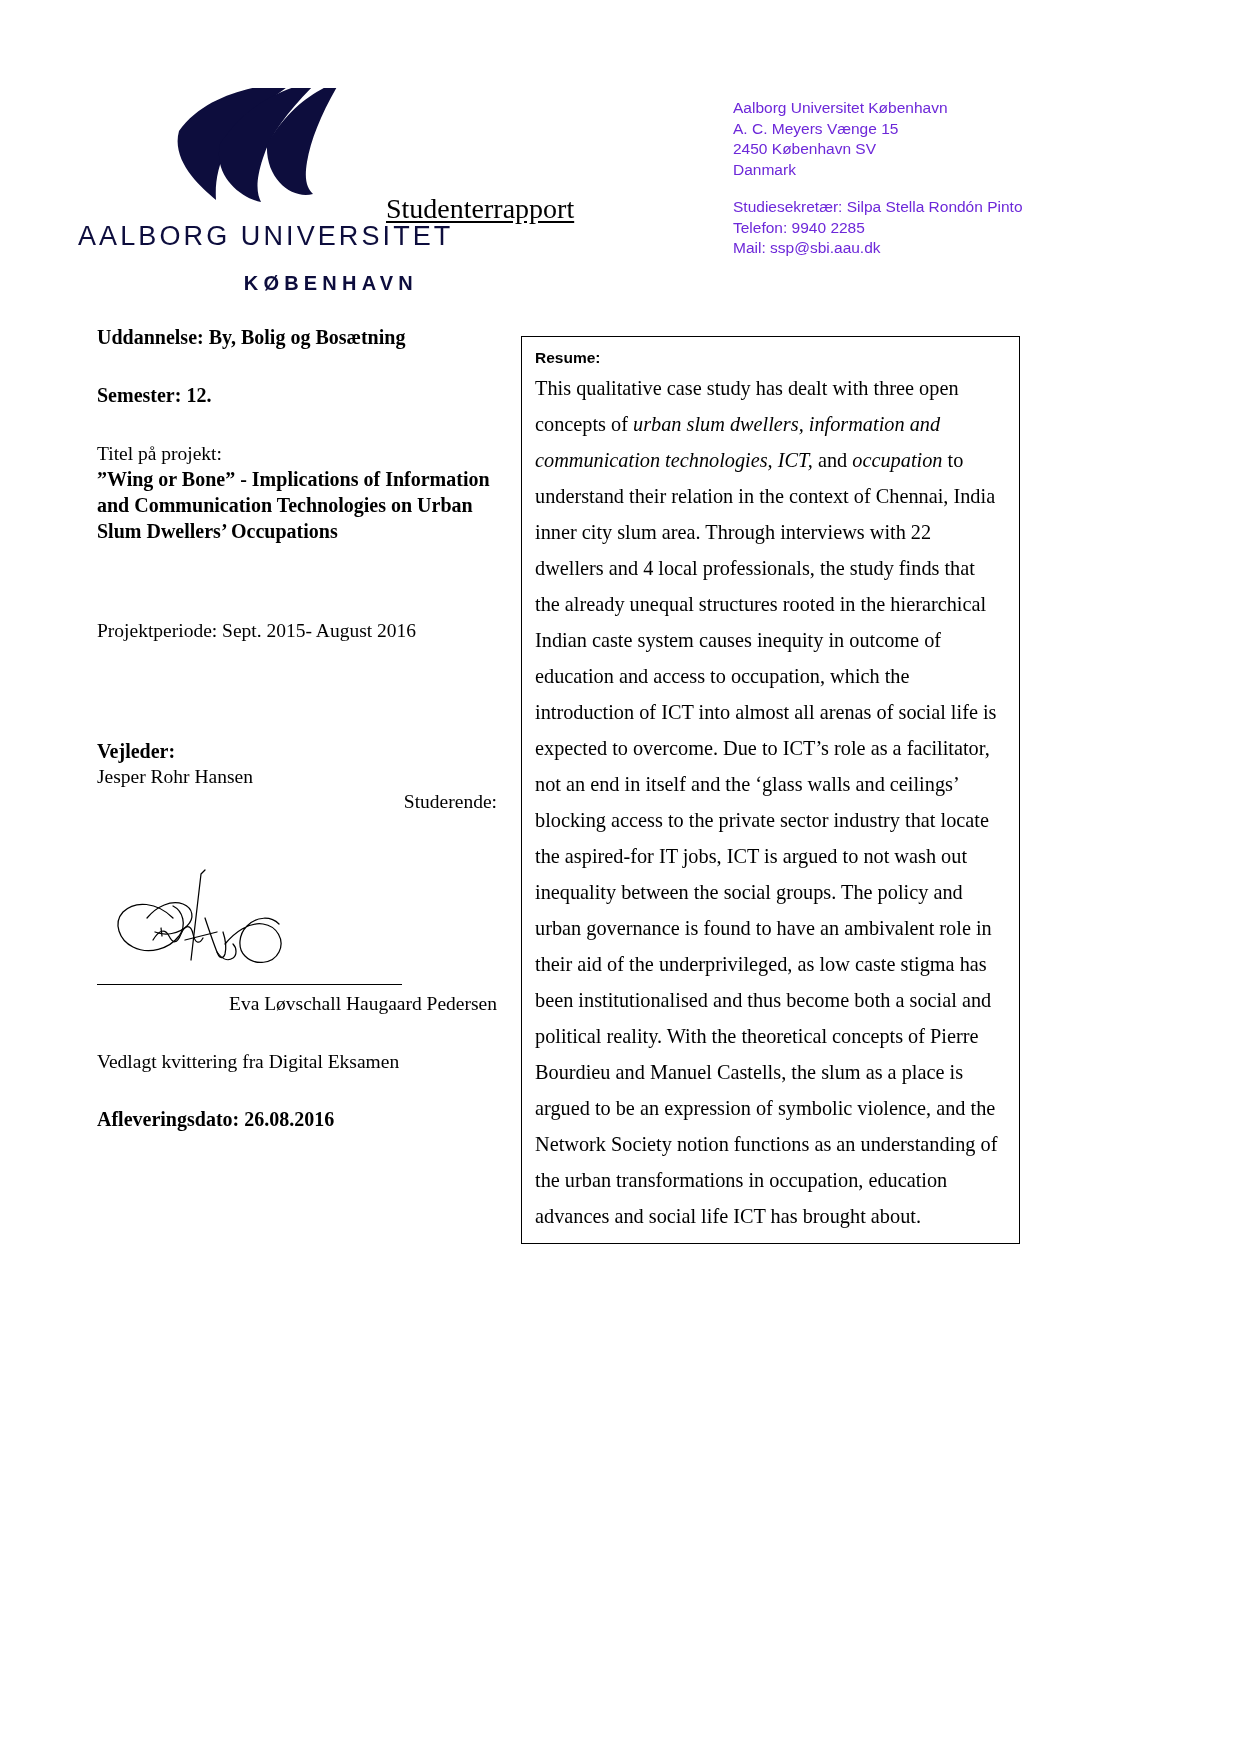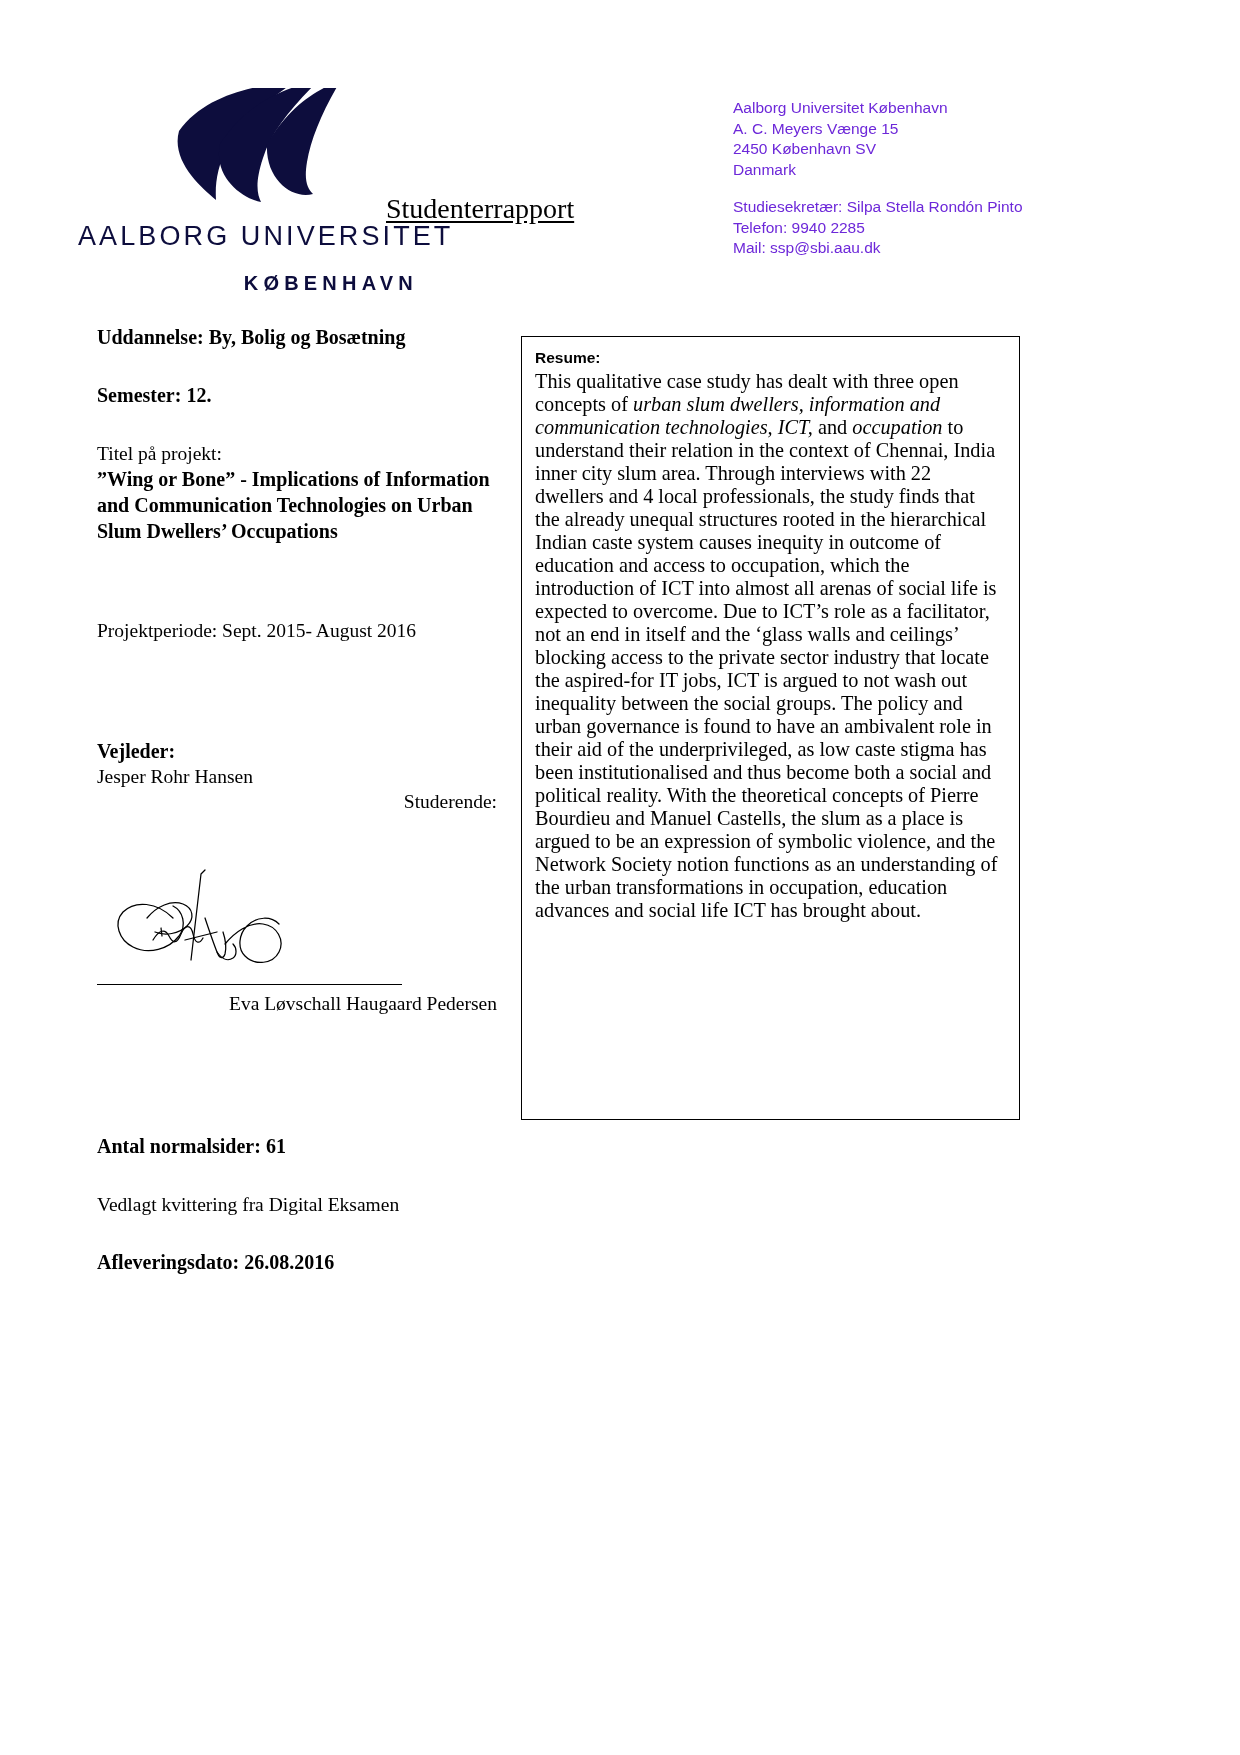--- a/index.html
+++ b/index.html
@@ -88,21 +88,21 @@
     top: 325px;
     width: 400px;
     font-size: 19.5px;
     line-height: 25px;
   }
   .right-col {
     position: absolute;
     left: 521px;
     top: 336px;
     width: 499px;
-    height: 784px;
+    height: 908px;
     border: 1.4px solid #000;
     box-sizing: border-box;
   }
   .b { font-weight: normal; }
   .blk-uddannelse { font-weight: bold; font-size: 20px; margin: 0 0 33px 0; }
   .blk-semester  { font-weight: bold; font-size: 20px; margin: 0 0 33px 0; }
   .blk-titel-label { font-size: 19.5px; margin: 0; }
   .blk-titel-value {
     font-weight: bold; font-size: 20px; margin: 0;
     line-height: 26px;
@@ -142,21 +142,21 @@
   }
   .abstract-heading {
     font-family: "Liberation Sans", sans-serif;
     font-weight: bold;
     font-size: 15.5px;
     margin: 0 0 3px 0;
   }
   .abstract-body {
     font-family: "Liberation Serif", serif;
     font-size: 20.3px;
-    line-height: 23px;
+    line-height: 36px;
     margin: 0;
     text-align: left;
   }
   .abstract-body i { font-style: italic; }
 </style>
 </head>
 <body>
 
 <div class="header">
 
@@ -215,21 +215,20 @@
         <path d="M104 104 C 108 110, 114 114, 120 110 C 124 107, 124 100, 120 96"></path>
         <path d="M112 96 C 122 84, 136 74, 150 76 C 164 78, 172 92, 166 104 C 160 116, 142 118, 132 108 C 124 100, 126 86, 134 78 C 144 68, 158 68, 166 76"></path>
         <path d="M48 80 L 49 88"></path>
       </g>
     </svg>
   </div>
 
   <div class="sign-rule"></div>
   <p class="blk-student-name">Eva Løvschall Haugaard Pedersen</p>
 
-  <p class="blk-normalsider">Antal normalsider: 61</p>
   <p class="blk-kvittering">Vedlagt kvittering fra Digital Eksamen</p>
   <p class="blk-afleveringsdato">Afleveringsdato: 26.08.2016</p>
 
 </div>
 
 <div class="right-col">
   <div class="abstract-inner">
     <p class="abstract-heading">Resume:</p>
     <p class="abstract-body"><span>This qualitative case study has dealt with three open concepts of </span><i>urban slum dwellers, information and communication technologies, ICT,</i><span> and </span><i>occupation</i><span> to understand their relation in the context of Chennai, India inner city slum area. Through interviews with 22 dwellers and 4 local professionals, the study finds that the already unequal structures rooted in the hierarchical Indian caste system causes inequity in outcome of education and access to occupation, which the introduction of ICT into almost all arenas of social life is expected to overcome. Due to ICT’s role as a facilitator, not an end in itself and the ‘glass walls and ceilings’ blocking access to the private sector industry that locate the aspired-for IT jobs, ICT is argued to not wash out inequality between the social groups. The policy and urban governance is found to have an ambivalent role in their aid of the underprivileged, as low caste stigma has been institutionalised and thus become both a social and political reality. With the theoretical concepts of Pierre Bourdieu and Manuel Castells, the slum as a place is argued to be an expression of symbolic violence, and the Network Society notion functions as an understanding of the urban transformations in occupation, education advances and social life ICT has brought about.</span></p>
   </div>

